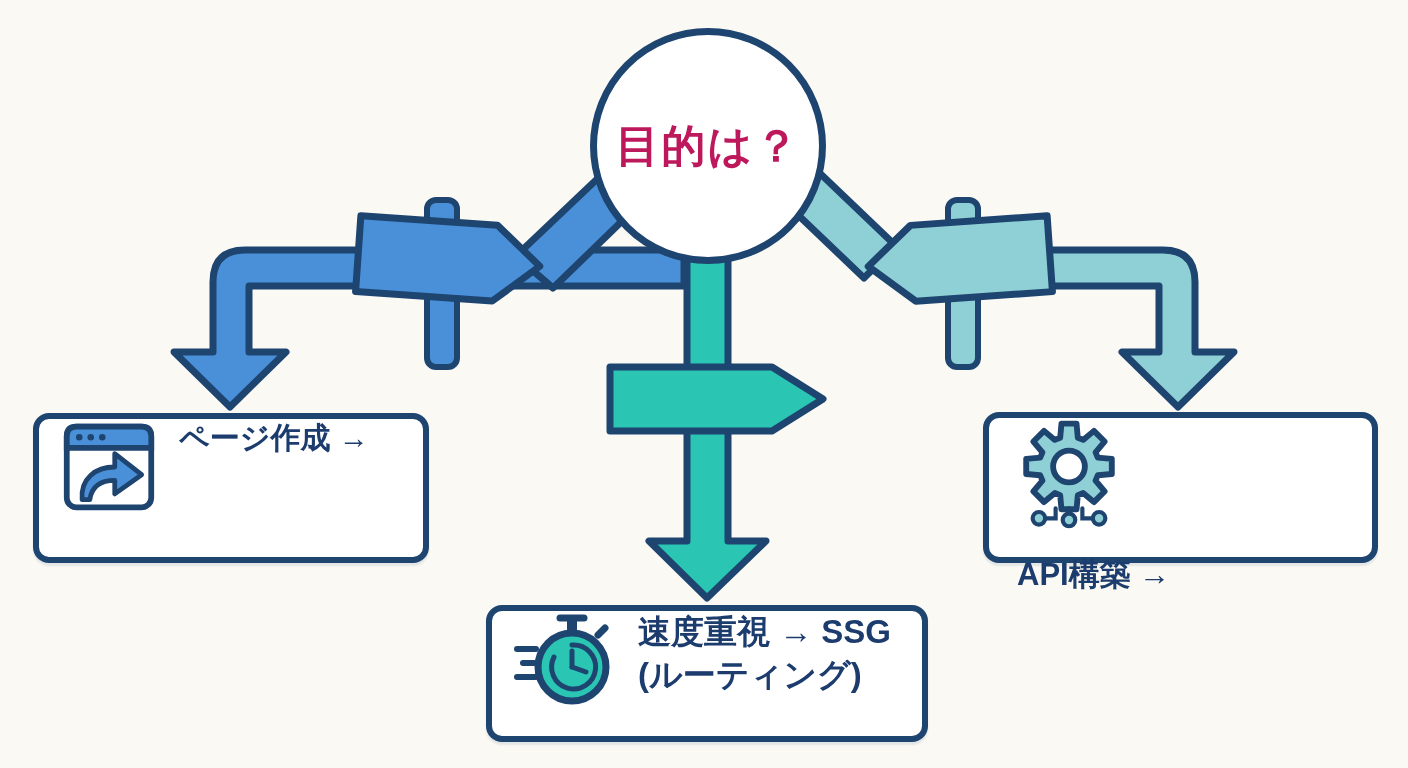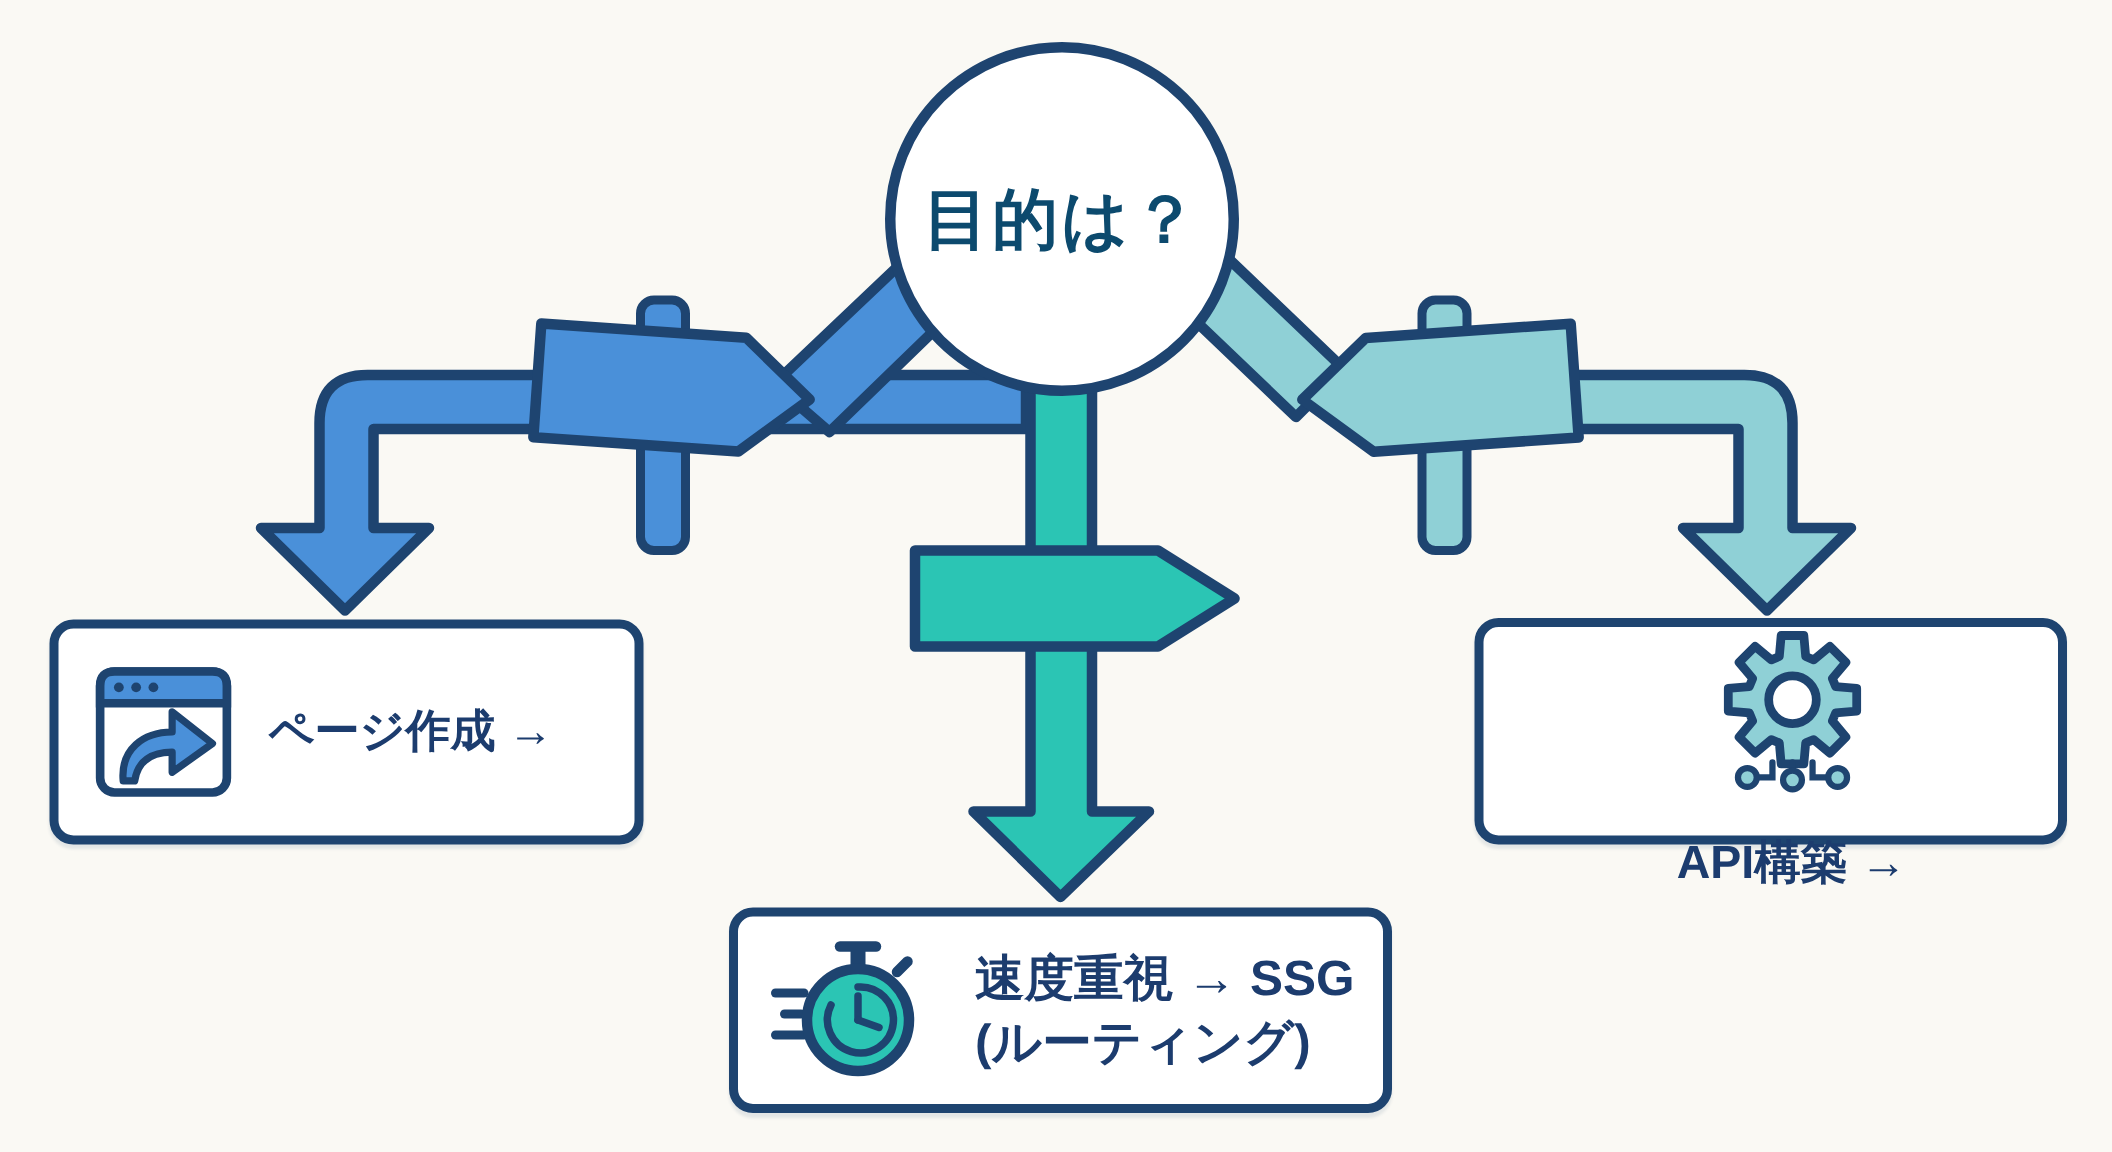--- a/index.html
+++ b/index.html
@@ -19,34 +19,34 @@
     position: absolute; z-index: 2;
     left: 590px; top: 28px;
     width: 236px; height: 236px;
     box-sizing: border-box;
     border: 7px solid #1E4470;
     border-radius: 50%;
     background: #FFFFFF;
     display: flex; align-items: center; justify-content: center;
   }
   .decision-label {
-    font-size: 44px; font-weight: 700; color: #0c4a6e;
+    font-size: 44px; font-weight: 700; color: #be185d;
     letter-spacing: 2px;
   }
   .card {
     position: absolute; z-index: 2;
     box-sizing: border-box;
     background: #FFFFFF;
     border: 6px solid #1E4470;
     border-radius: 16px;
-    display: flex; align-items: center;
+    display: flex; align-items: flex-start;
     box-shadow: 0 3px 2px rgba(30,68,112,0.10);
   }
   .card-left   { left: 33px;  top: 413px; width: 396px; height: 150px; padding-left: 22px; gap: 22px; }
-  .card-center { left: 486px; top: 605px; width: 442px; height: 137px; padding-left: 16px; gap: 30px; }
+  .card-center { left: 486px; top: 605px; width: 442px; height: 137px; padding-left: 16px; gap: 18px; }
   .card-right  { left: 983px; top: 412px; width: 395px; height: 151px; padding-left: 28px; gap: 24px; flex-direction: column; }
   .card-text { color: #1C3C6E; font-weight: 700; }
   .card-left .line-main   { font-size: 30px; line-height: 1.25; }
   .card-left .line-sub    { font-size: 25px; line-height: 1.3; }
   .card-center .line-main { font-size: 33px; line-height: 1.3; }
   .card-right .line-main  { font-size: 31px; line-height: 1.35; }
   .icon-wrap { flex: 0 0 auto; display: flex; align-items: center; justify-content: center; }
 </style>
 </head>
 <body>

